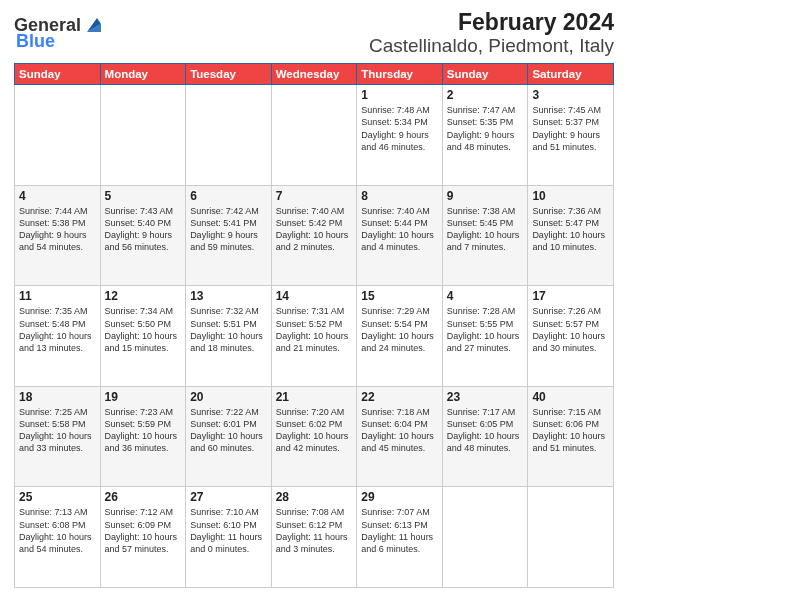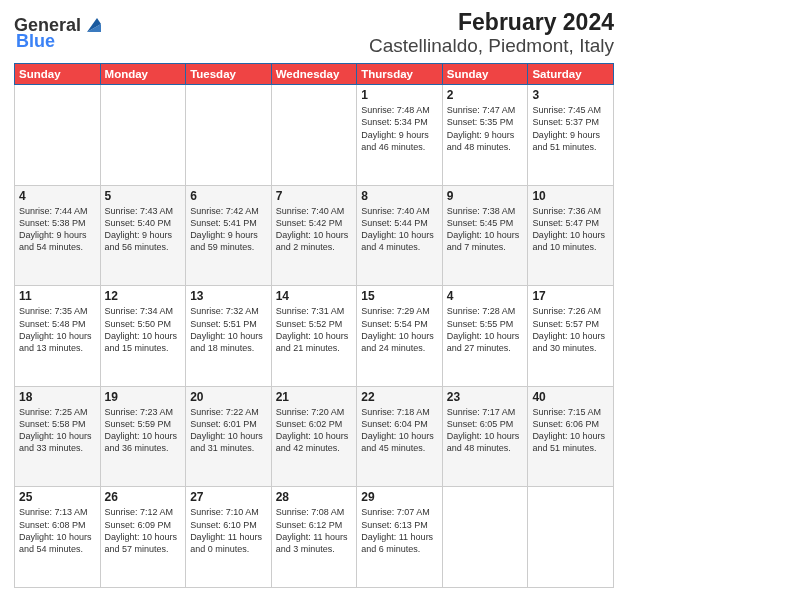--- a/index.html
+++ b/index.html
@@ -273,21 +273,21 @@
             <div class="cell-text">Sunrise: 7:23 AM</div>
             <div class="cell-text">Sunset: 5:59 PM</div>
             <div class="cell-text">Daylight: 10 hours</div>
             <div class="cell-text">and 36 minutes.</div>
           </td>
           <td>
             <span class="day-num">20</span>
             <div class="cell-text">Sunrise: 7:22 AM</div>
             <div class="cell-text">Sunset: 6:01 PM</div>
             <div class="cell-text">Daylight: 10 hours</div>
-            <div class="cell-text">and 31 minutes.</div>
+            <div class="cell-text">and 60 minutes.</div>
           </td>
           <td>
             <span class="day-num">21</span>
             <div class="cell-text">Sunrise: 7:20 AM</div>
             <div class="cell-text">Sunset: 6:02 PM</div>
             <div class="cell-text">Daylight: 10 hours</div>
             <div class="cell-text">and 42 minutes.</div>
           </td>
           <td>
             <span class="day-num">22</span>

